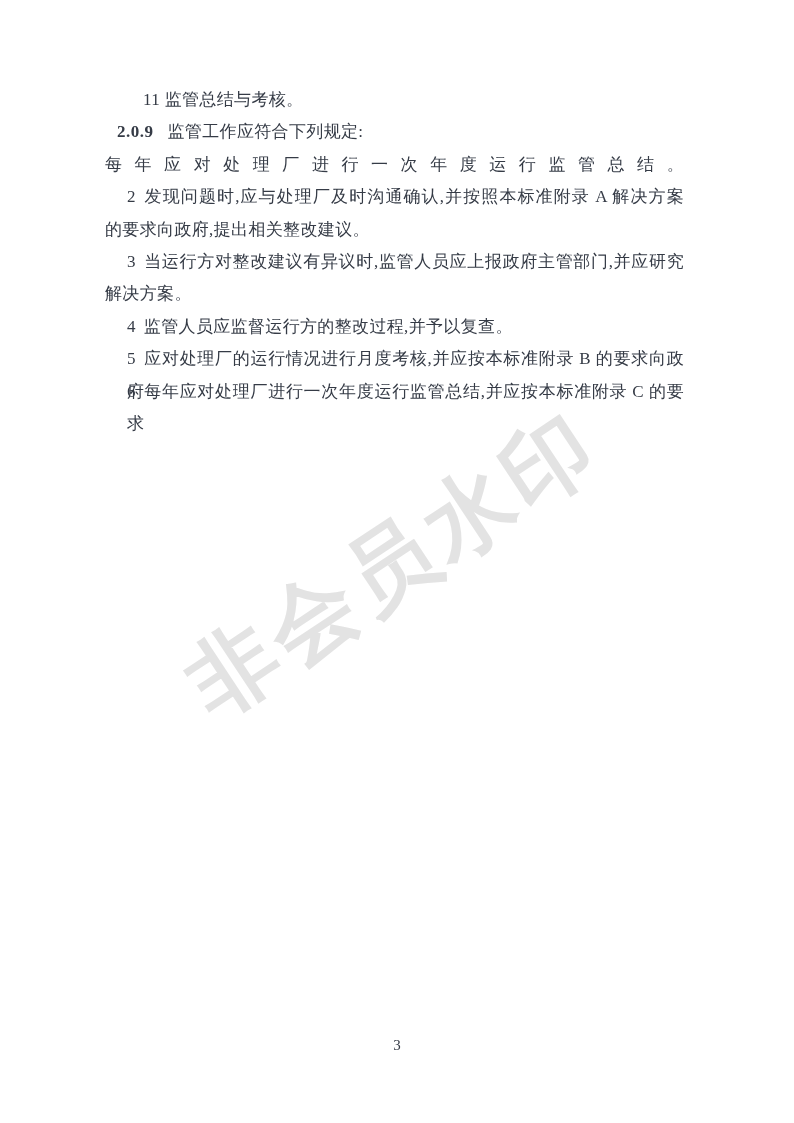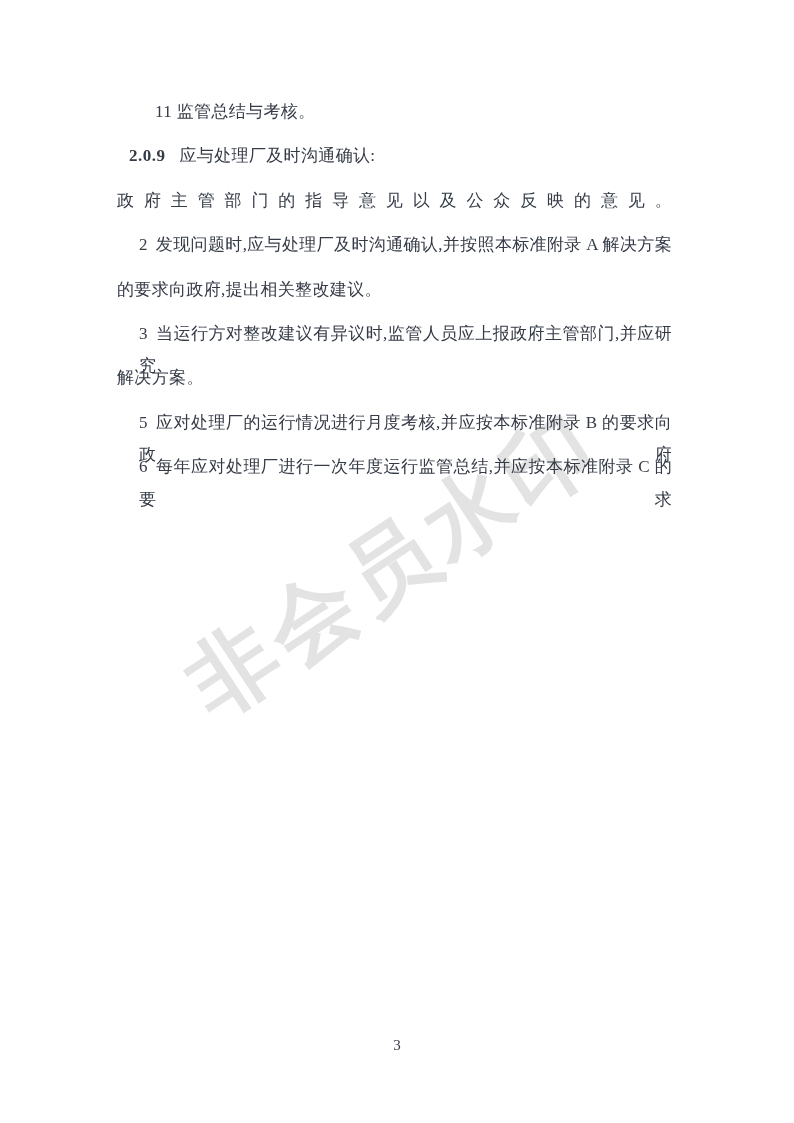--- a/index.html
+++ b/index.html
@@ -33,21 +33,21 @@
   .content {
     position: absolute;
     left: 105px; top: 84px;
     width: 579px;
     z-index: 1;
     color: #353b46;
     font-size: 17px;
     letter-spacing: 0.35px;
   }
   .line {
-    margin: 12px;
+    margin: 0;
     line-height: 32.4px;
     height: 32.4px;
     white-space: nowrap;
     text-align: left;
   }
   
   .line.j {
     white-space: normal;
     text-align: justify;
     text-align-last: justify;
@@ -76,30 +76,31 @@
 <body>
 
 <div class="page">
 
   <div class="watermark">非会员水印</div>
 
   <main class="content">
 
     <p class="line intro">11 监管总结与考核。</p>
 
-    <p class="line heading"><span class="clause-num">2.0.9</span><span>应与处理厂及时沟通确认:</span></p>
+    <p class="line heading"><span class="clause-num">2.0.9</span><span>监管工作应符合下列规定:</span></p>
 
-    <p class="line j"><span>政府主管部门的指导意见以及公众反映的意见。</span></p>
+    <p class="line j"><span>每年应对处理厂进行一次年度运行监管总结。</span></p>
 
     <p class="line item-first j"><span class="item-num">2</span><span>发现问题时,应与处理厂及时沟通确认,并按照本标准附录 A 解决方案</span></p>
     <p class="line"><span>的要求向政府,提出相关整改建议。</span></p>
 
     <p class="line item-first j"><span class="item-num">3</span><span>当运行方对整改建议有异议时,监管人员应上报政府主管部门,并应研究</span></p>
     <p class="line"><span>解决方案。</span></p>
 
+    <p class="line item-first"><span class="item-num">4</span><span>监管人员应监督运行方的整改过程,并予以复查。</span></p>
 
     <p class="line item-first j"><span class="item-num">5</span><span>应对处理厂的运行情况进行月度考核,并应按本标准附录 B 的要求向政府</span></p>
 
     <p class="line item-first j"><span class="item-num">6</span><span>每年应对处理厂进行一次年度运行监管总结,并应按本标准附录 C 的要求</span></p>
 
   </main>
 
   <div class="footer">
     <span>3</span>
   </div>

